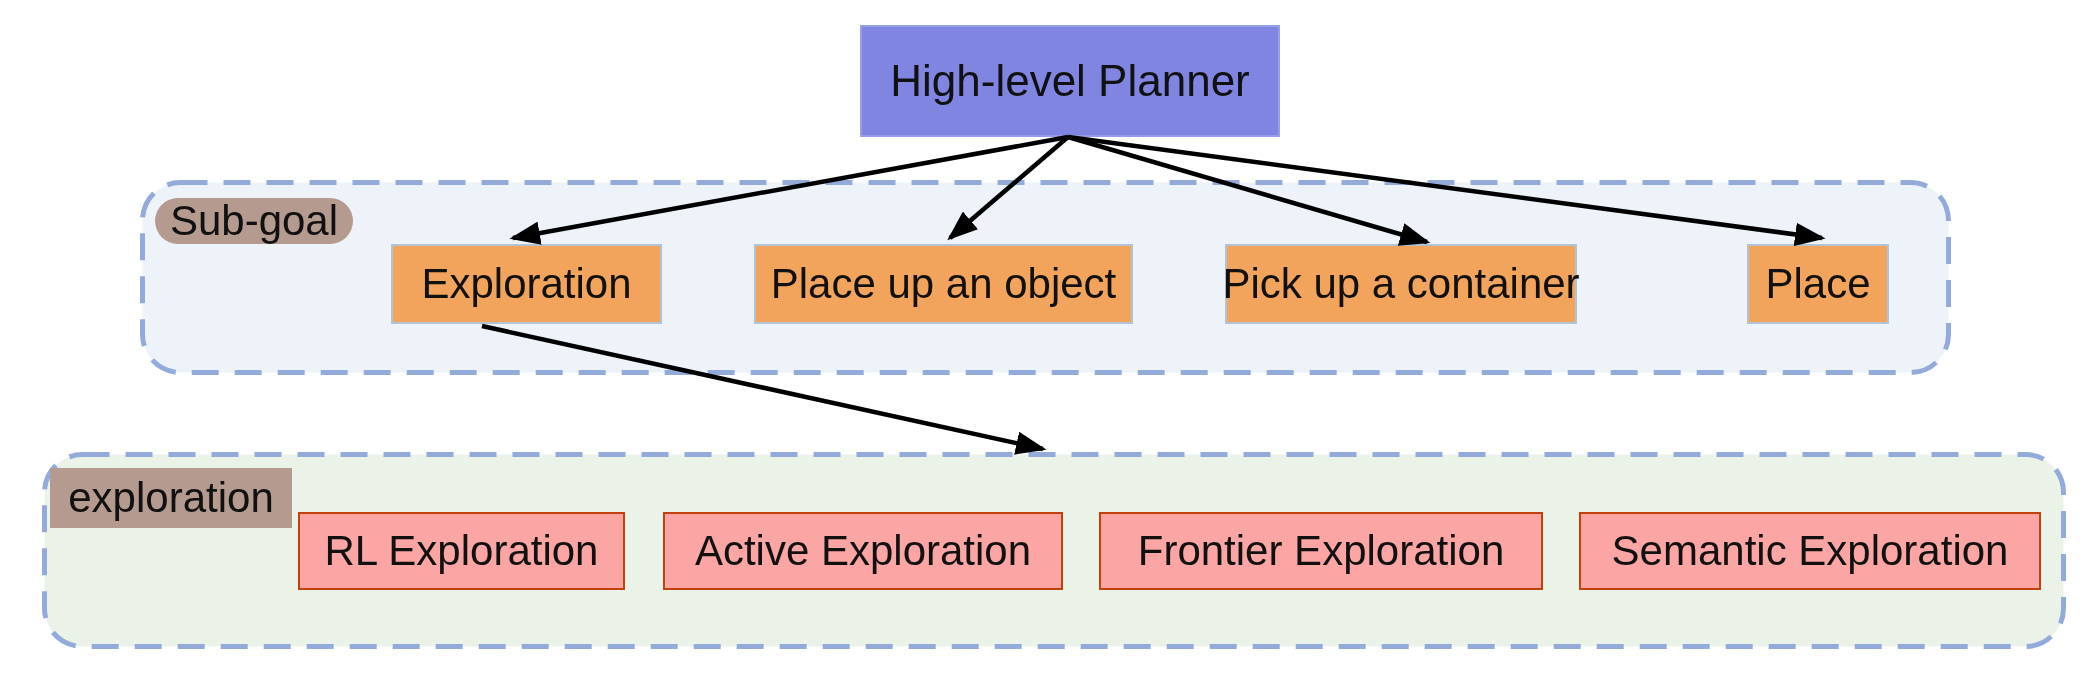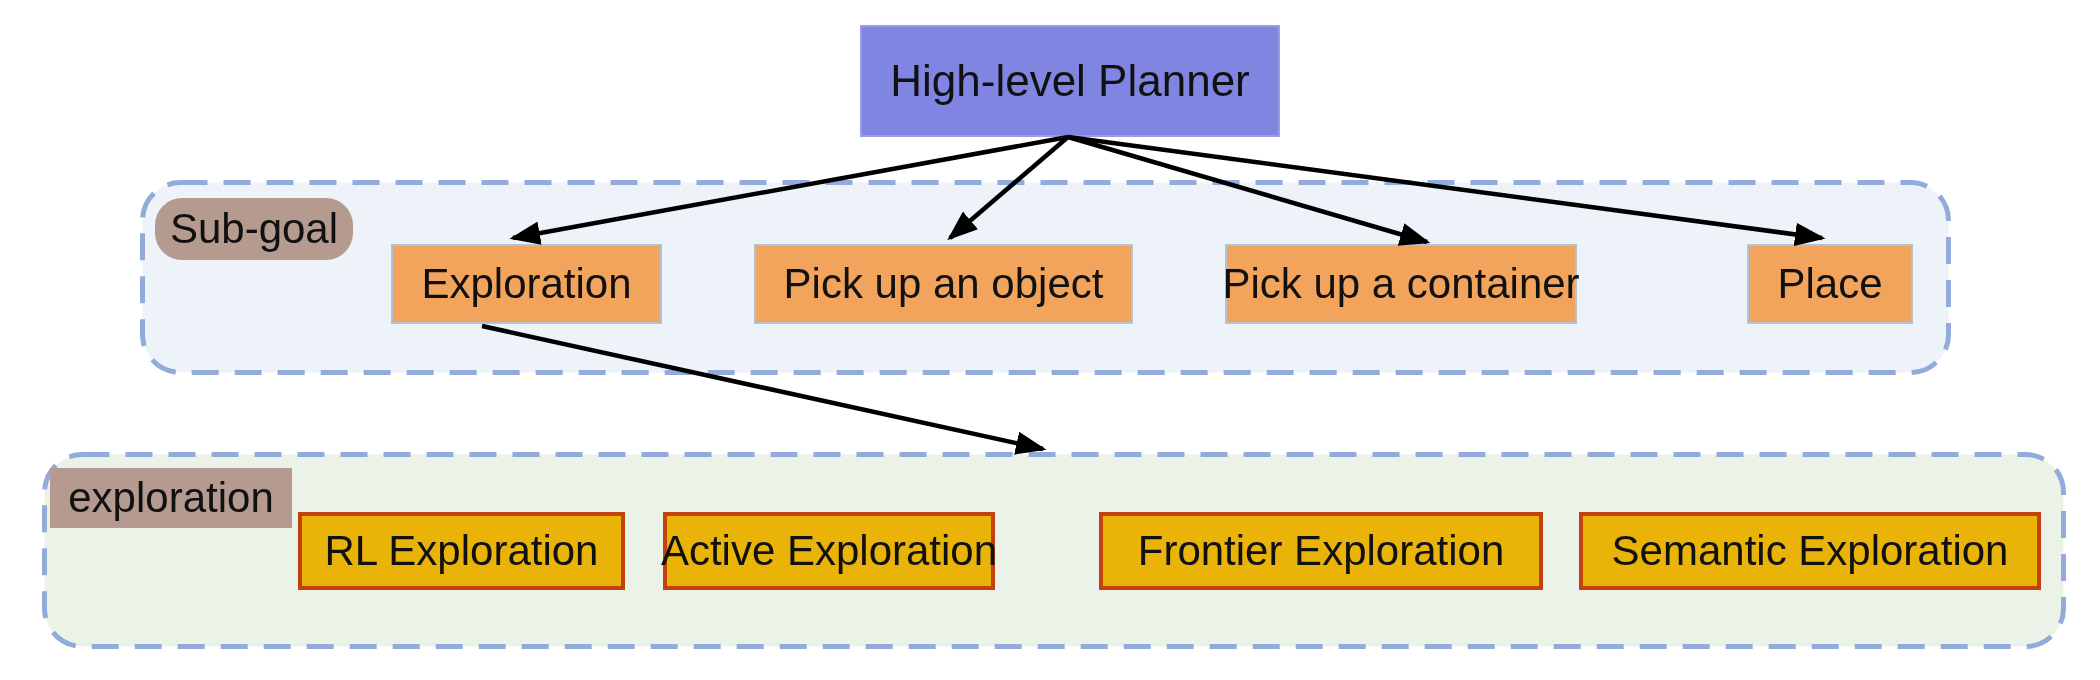--- a/index.html
+++ b/index.html
@@ -44,46 +44,46 @@
     font-size: 44px;
   }
   .node-orange {
     background: #f2a45c;
     border: 2px solid #b3c3d6;
     top: 244px; height: 80px;
   }
   .node-sub-0 { left: 391px;  width: 271px; }
   .node-sub-1 { left: 754px;  width: 379px; }
   .node-sub-2 { left: 1225px; width: 352px; }
-  .node-sub-3 { left: 1747px; width: 166px; }
+  .node-sub-3 { left: 1747px; width: 142px; }
 
   .node-yellow {
-    background: #eab308;
-    border: 4px solid #c2410c;
+    background: #fca5a5;
+    border: 2px solid #c2410c;
     top: 512px; height: 78px;
   }
   .node-exp-0 { left: 298px;  width: 327px; }
-  .node-exp-1 { left: 663px;  width: 332px; }
+  .node-exp-1 { left: 663px;  width: 400px; }
   .node-exp-2 { left: 1099px; width: 444px; }
   .node-exp-3 { left: 1579px; width: 462px; }
 
   .group-label {
     position: absolute;
     z-index: 2;
     display: flex;
     align-items: center;
     justify-content: center;
     background: #b49a8f;
     color: #111111;
     font-size: 42px;
     line-height: 1;
     white-space: nowrap;
     box-sizing: border-box;
   }
-  .label-subgoal     { left: 155px; top: 198px; width: 198px; height: 62px; border-radius: 27px; }
+  .label-subgoal     { left: 155px; top: 198px; width: 198px; height: 46px; border-radius: 27px; }
   .label-exploration { left: 50px;  top: 468px; width: 242px; height: 60px; }
 </style>
 </head>
 <body>
 
 <div class="canvas">
 
   <svg class="layer layer-containers" viewBox="0 0 2100 680" xmlns="http://www.w3.org/2000/svg">
     <rect x="142.5" y="182.5" width="1806" height="190" rx="38" fill="#edf3f9" stroke="#93abdb" stroke-width="5" stroke-dasharray="27 16"></rect>
     <rect x="44.5" y="454.5" width="2019" height="192" rx="38" fill="#ebf3e8" stroke="#93abdb" stroke-width="5" stroke-dasharray="27 16"></rect>
@@ -94,21 +94,21 @@
   </div>
 
   <div class="group-label label-subgoal">
     <span>Sub-goal</span>
   </div>
 
   <div class="node node-orange node-sub-0">
     <span>Exploration</span>
   </div>
   <div class="node node-orange node-sub-1">
-    <span>Pick up an object</span>
+    <span>Place up an object</span>
   </div>
   <div class="node node-orange node-sub-2">
     <span>Pick up a container</span>
   </div>
   <div class="node node-orange node-sub-3">
     <span>Place</span>
   </div>
 
   <div class="group-label label-exploration">
     <span>exploration</span>

